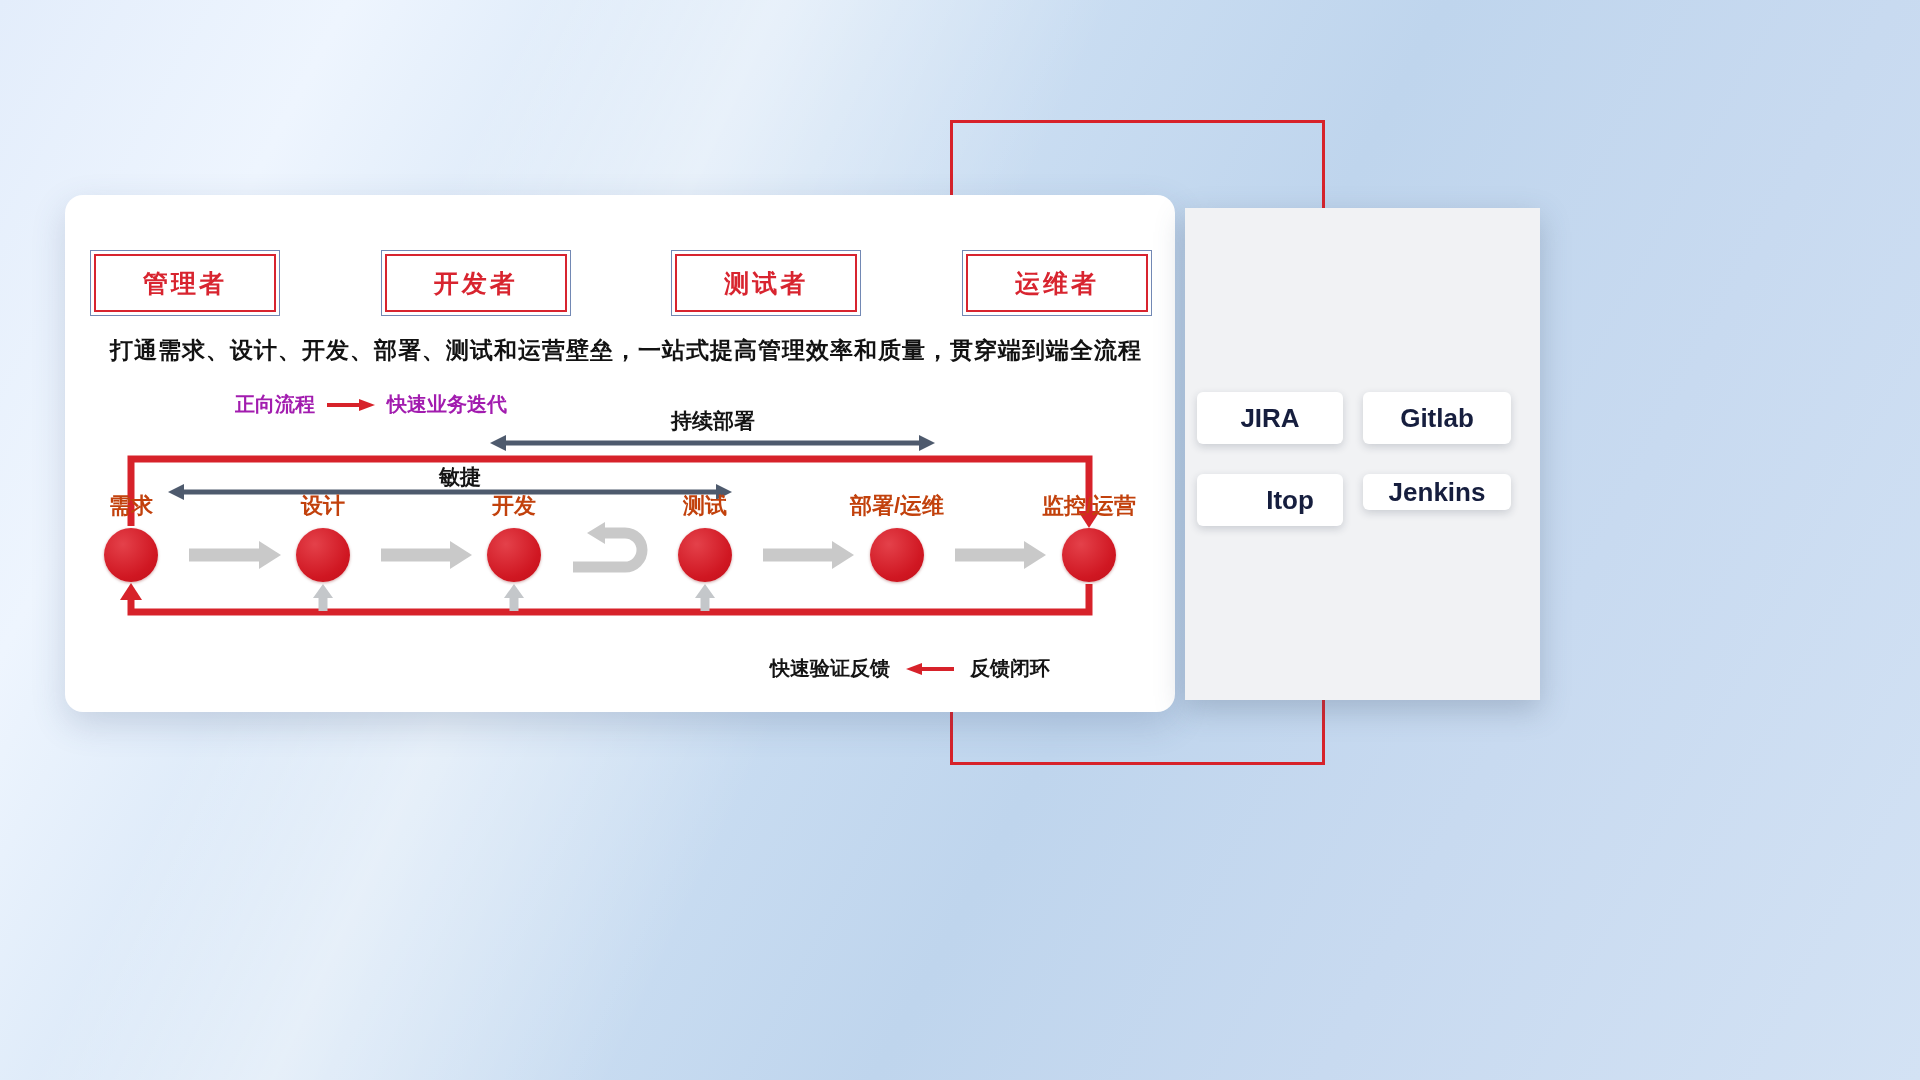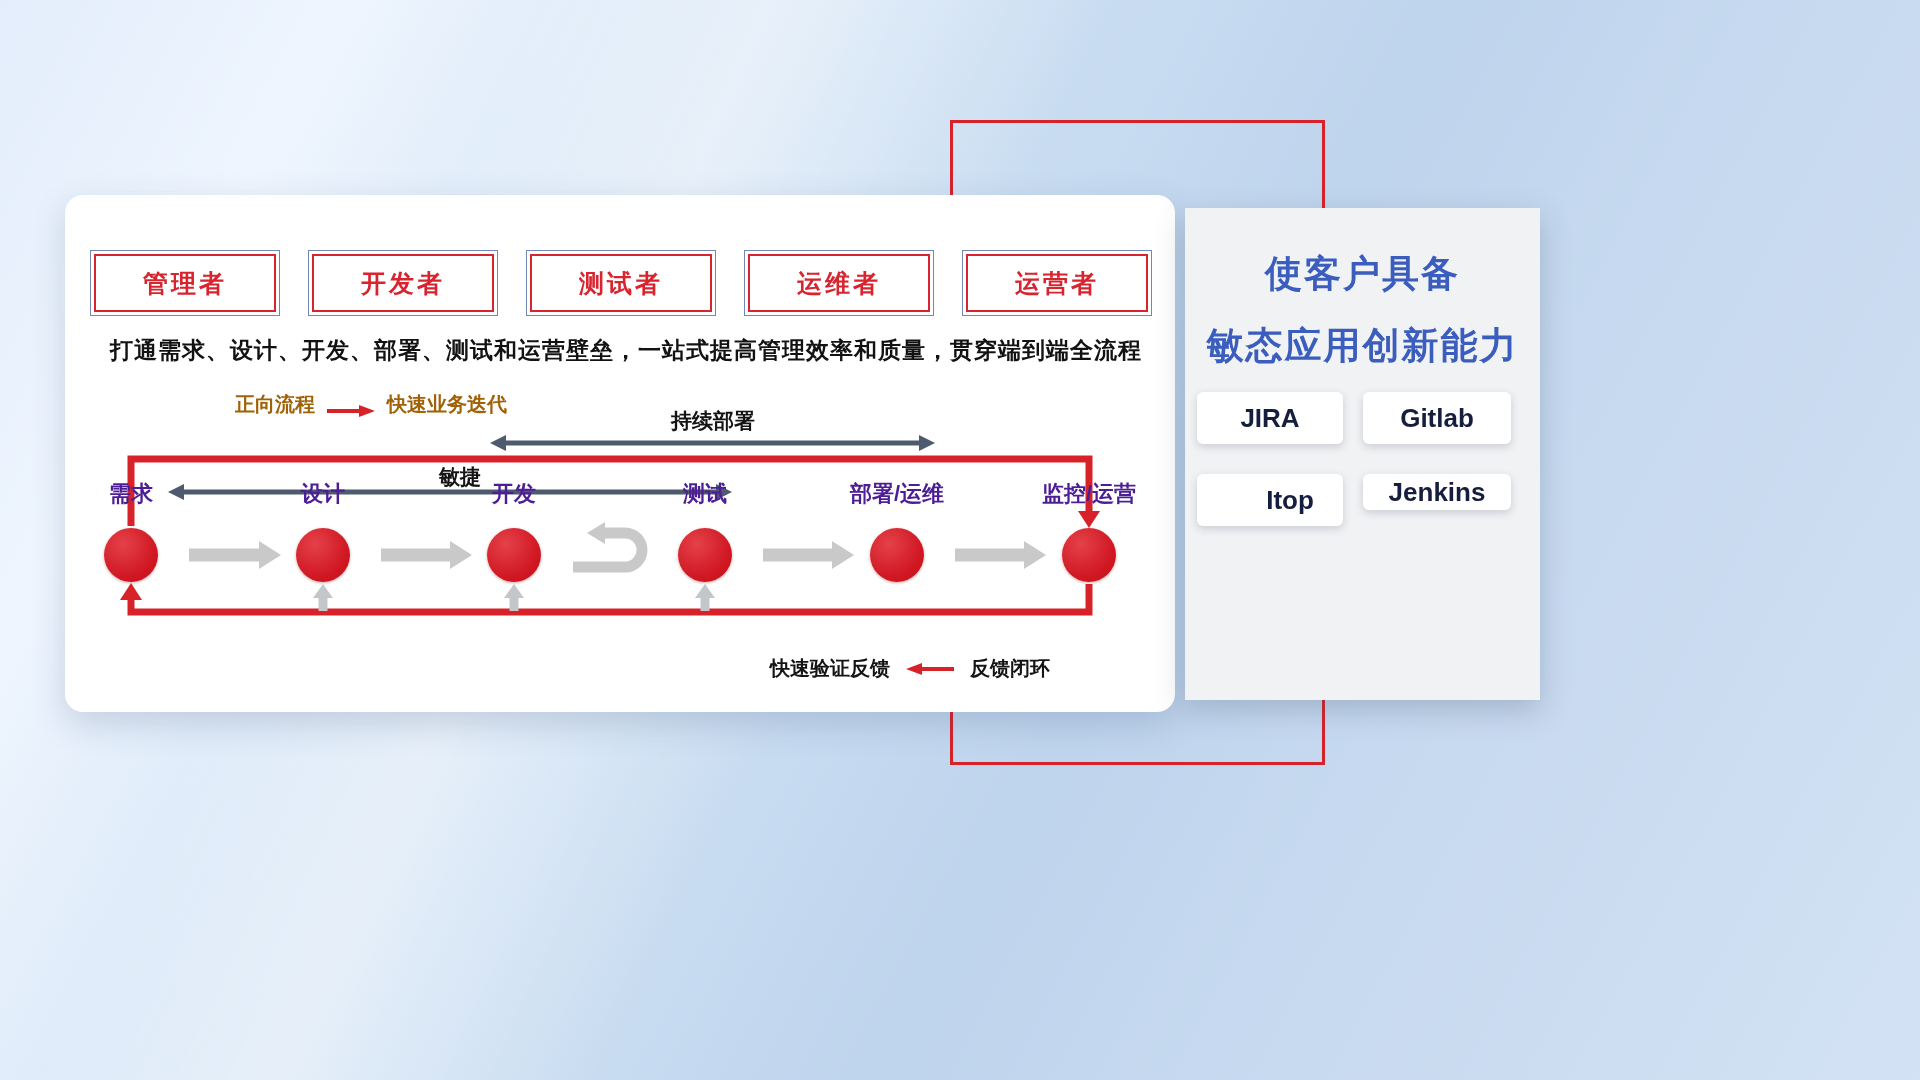--- a/index.html
+++ b/index.html
@@ -20,34 +20,34 @@
   
   .roles { position:absolute; left:25px; top:55px; width:1062px; display:flex; justify-content:space-between; }
   .role-box { width:190px; height:66px; display:flex; align-items:center; justify-content:center;
     border:1.5px solid #7288b4;
     box-shadow: inset 0 0 0 3px #ffffff, inset 0 0 0 5px #d8242f; background:#fff; }
   .role-box span { color:#d8242f; font-size:25px; font-weight:bold; letter-spacing:3px; }
 
   .desc { position:absolute; left:45px; top:140px; width:1030px;
     font-size:23px; font-weight:bold; color:#121212; letter-spacing:1px; white-space:nowrap; }
 
-  .legend-forward { position:absolute; left:170px; top:196px; display:flex; align-items:flex-end; gap:10px;
-    font-size:20px; font-weight:bold; color:#a16207; }
+  .legend-forward { position:absolute; left:170px; top:196px; display:flex; align-items:center; gap:10px;
+    font-size:20px; font-weight:bold; color:#a21caf; }
   .legend-feedback { position:absolute; left:705px; top:460px; display:flex; align-items:center; gap:14px;
     font-size:20px; font-weight:bold; color:#141414; }
 
   .cd-label { position:absolute; left:648px; top:212px; transform:translateX(-50%);
     font-size:21px; font-weight:bold; color:#141414; white-space:nowrap; }
   .agile-label { position:absolute; left:395px; top:268px; transform:translateX(-50%);
     font-size:21px; font-weight:bold; color:#141414; white-space:nowrap; }
 
   .flow-svg { position:absolute; left:0; top:0; width:1110px; height:517px; }
 
-  .stage-label { position:absolute; top:284px; transform:translateX(-50%);
-    font-size:22px; font-weight:bold; color:#4c1d95; white-space:nowrap; }
+  .stage-label { position:absolute; top:296px; transform:translateX(-50%);
+    font-size:22px; font-weight:bold; color:#c2410c; white-space:nowrap; }
   .node { position:absolute; top:333px; width:54px; height:54px; margin-left:-27px; border-radius:50%;
     background: radial-gradient(circle at 35% 30%, #e4414a 0%, #d01722 65%, #c01019 100%);
     box-shadow:0 1px 3px rgba(120,0,0,.35); }
 
   
   .panel { position:absolute; left:1185px; top:208px; width:355px; height:492px;
     background:#f1f2f4; box-shadow:0 10px 28px rgba(70,85,110,.28); z-index:3; }
   .panel-title { position:absolute; left:0; top:30px; width:100%; text-align:center;
     color:#3a5dbe; font-size:37px; font-weight:bold; line-height:1.95; letter-spacing:2px; }
   .tool { position:absolute; background:#ffffff; border-radius:6px;
@@ -73,23 +73,20 @@
           <span>管理者</span>
         </div>
       <div class="role-box">
           <span>开发者</span>
         </div>
       <div class="role-box">
           <span>测试者</span>
         </div>
       <div class="role-box">
           <span>运维者</span>
-        </div>
-      <div class="role-box">
-          <span>运营者</span>
         </div>
     </div>
 
     <div class="desc">打通需求、设计、开发、部署、测试和运营壁垒，一站式提高管理效率和质量，贯穿端到端全流程</div>
 
     <div class="legend-forward">
       <span>正向流程</span>
       <svg width="52" height="14">
         <line x1="2" y1="7" x2="36" y2="7" stroke="#d7222a" stroke-width="4"></line>
         <polygon points="34,1 34,13 50,7" fill="#d7222a"></polygon>
@@ -169,23 +166,19 @@
       <svg width="52" height="14">
         <polygon points="18,1 18,13 2,7" fill="#d7222a"></polygon>
         <line x1="16" y1="7" x2="50" y2="7" stroke="#d7222a" stroke-width="4"></line>
       </svg>
       <span>反馈闭环</span>
     </div>
 
   </div>
 
   <div class="panel">
-    <div class="panel-title">
-      <span>使客户具备</span><br>
-      <span>敏态应用创新能力</span>
-    </div>
     <div class="tool tool-jira">JIRA</div>
     <div class="tool tool-gitlab">Gitlab</div>
     <div class="tool tool-itop">Itop</div>
     <div class="tool tool-jenkins">Jenkins</div>
   </div>
 
 </div>
 
 </body></html>

